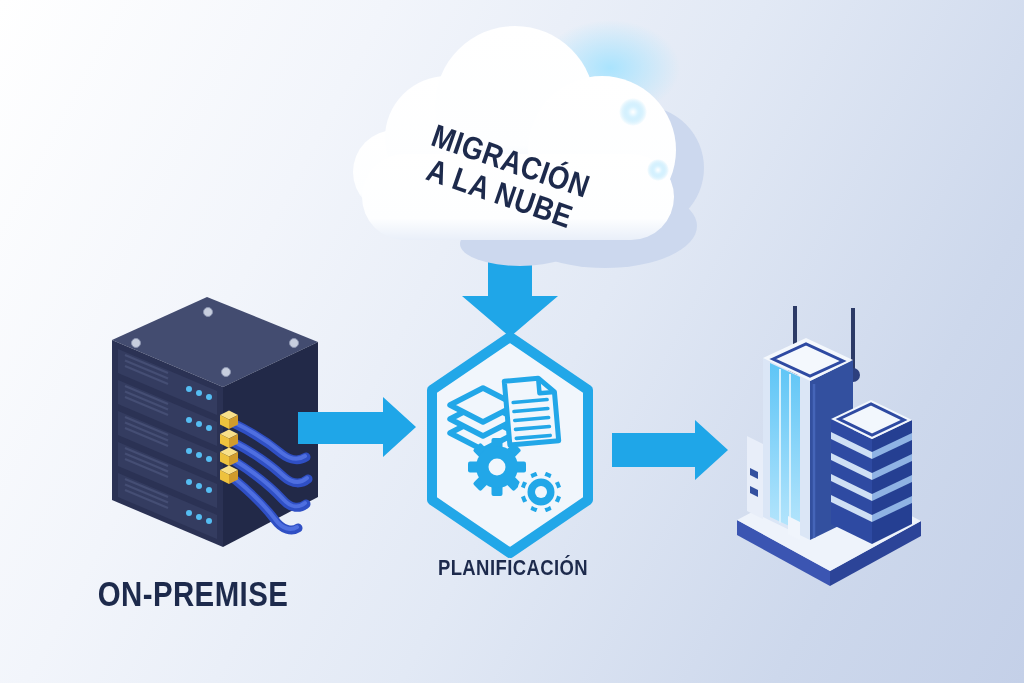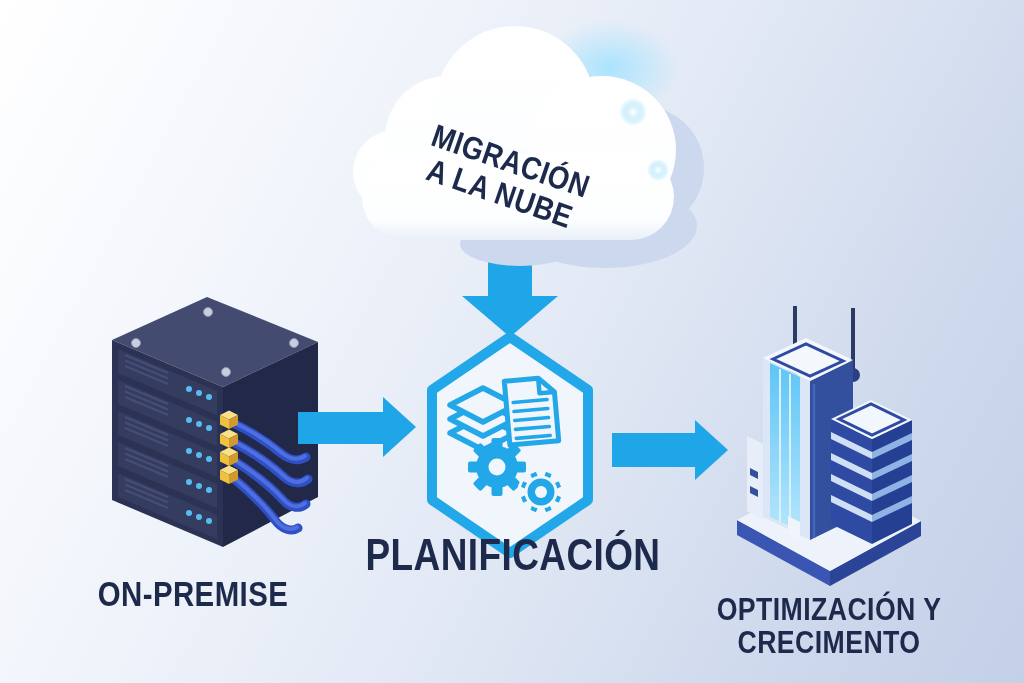--- a/index.html
+++ b/index.html
@@ -9,21 +9,21 @@
     font-family:"Liberation Sans",sans-serif;
   }
   #art{position:absolute;left:0;top:0;width:1024px;height:683px;}
   .label{
     position:absolute;color:#1d2a4c;font-weight:800;text-align:center;
     white-space:nowrap;transform:translate(-50%,0);line-height:1.06;
   }
   .cond{display:inline-block;transform:scaleX(0.84);letter-spacing:.5px;}
   .cond2{display:block;transform:scaleX(0.86);letter-spacing:.5px;}
   #label-on-premise{left:193px;top:575px;font-size:35px;}
-  #label-planificacion{left:513px;top:532px;font-size:44px;}
+  #label-planificacion{left:513px;top:556px;font-size:22px;}
   #label-optimizacion{left:829px;top:594px;font-size:31px;}
   #cloud-label{
     left:505px;top:178px;font-size:32px;
     transform:translate(-50%,-50%) rotate(19deg);
   }
 </style>
 </head>
 <body>
 
 <div id="stage">
@@ -311,18 +311,14 @@
   </div>
 
   <div class="label" id="label-on-premise">
     <span class="cond">ON-PREMISE</span>
   </div>
 
   <div class="label" id="label-planificacion">
     <span class="cond">PLANIFICACIÓN</span>
   </div>
 
-  <div class="label" id="label-optimizacion">
-    <span class="cond2">OPTIMIZACIÓN Y</span>
-    <span class="cond2">CRECIMENTO</span>
-  </div>
 
 </div>
 
 </body></html>

